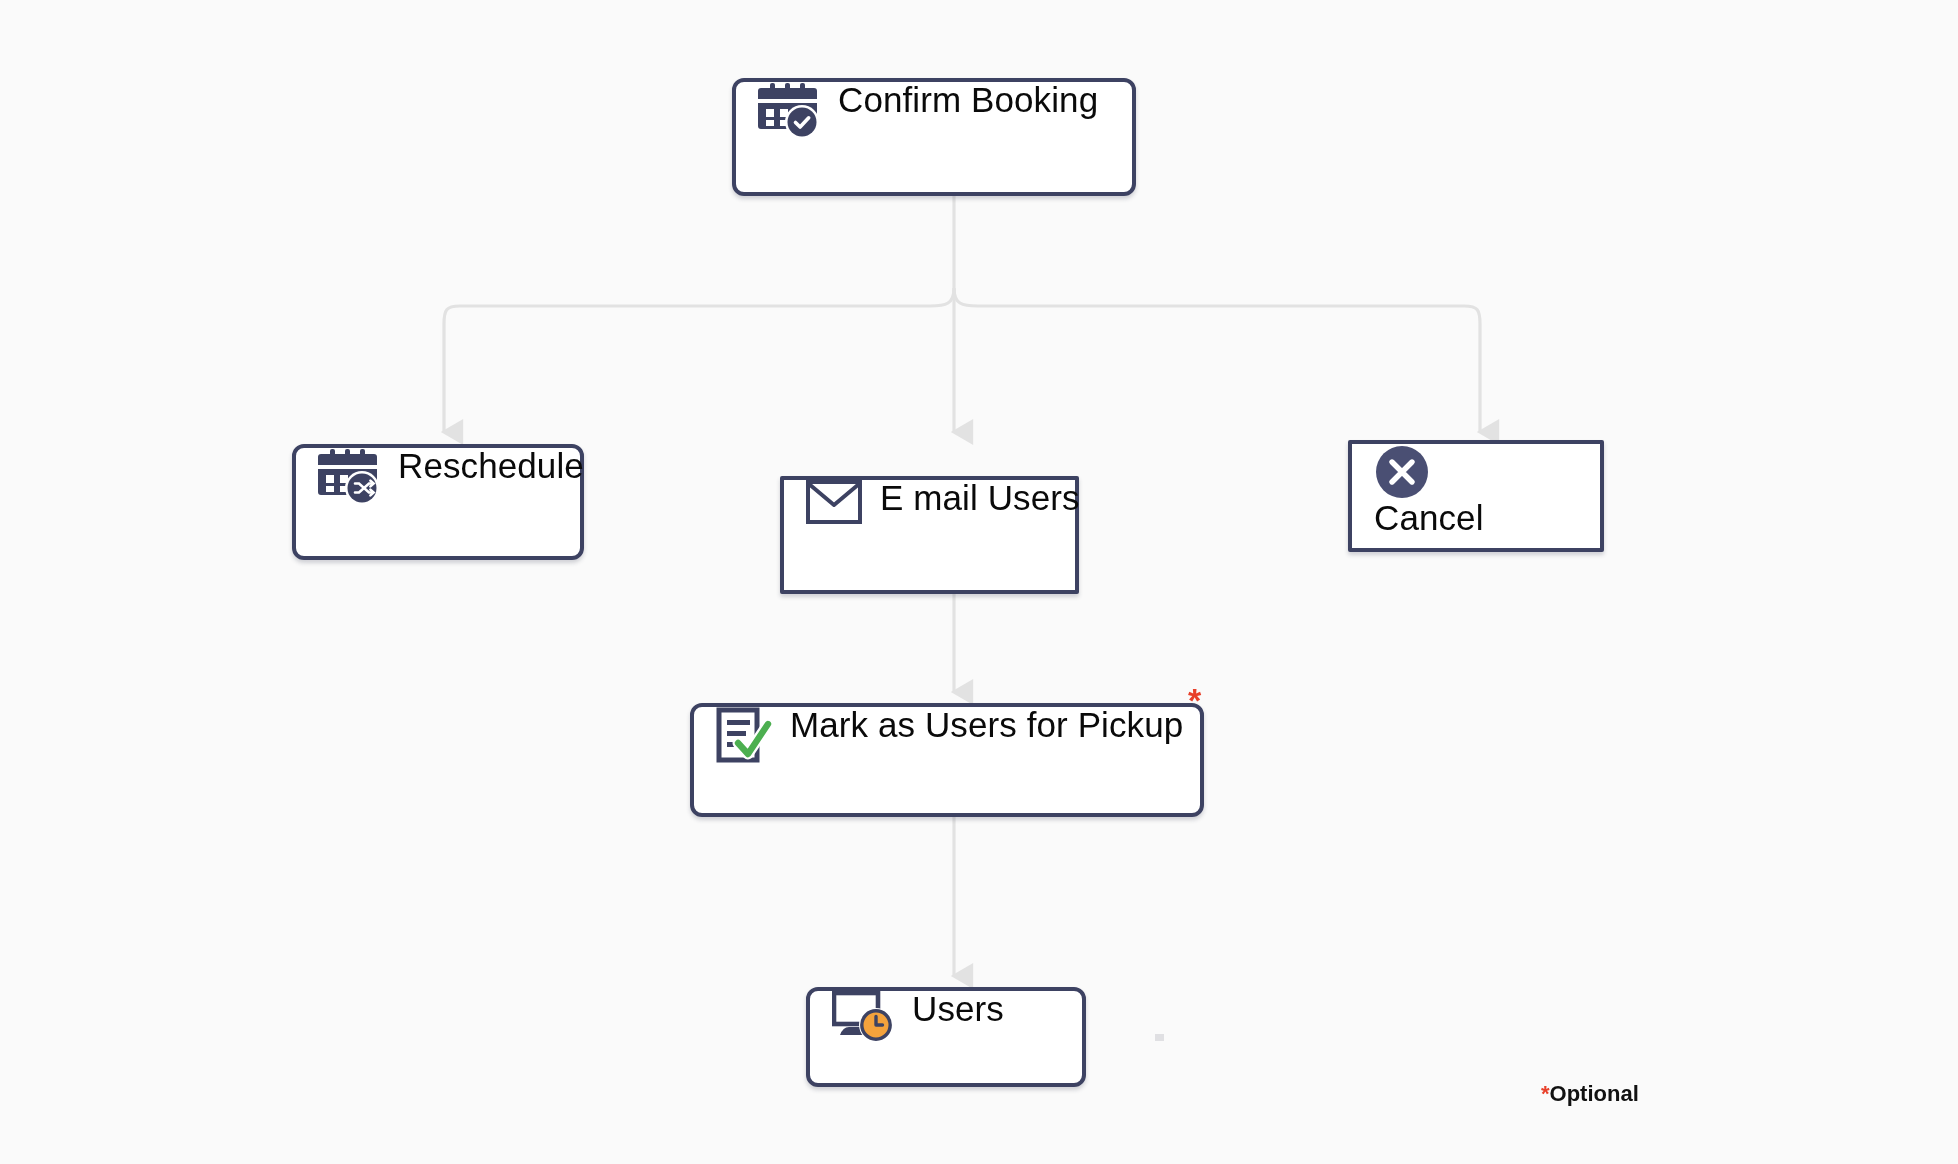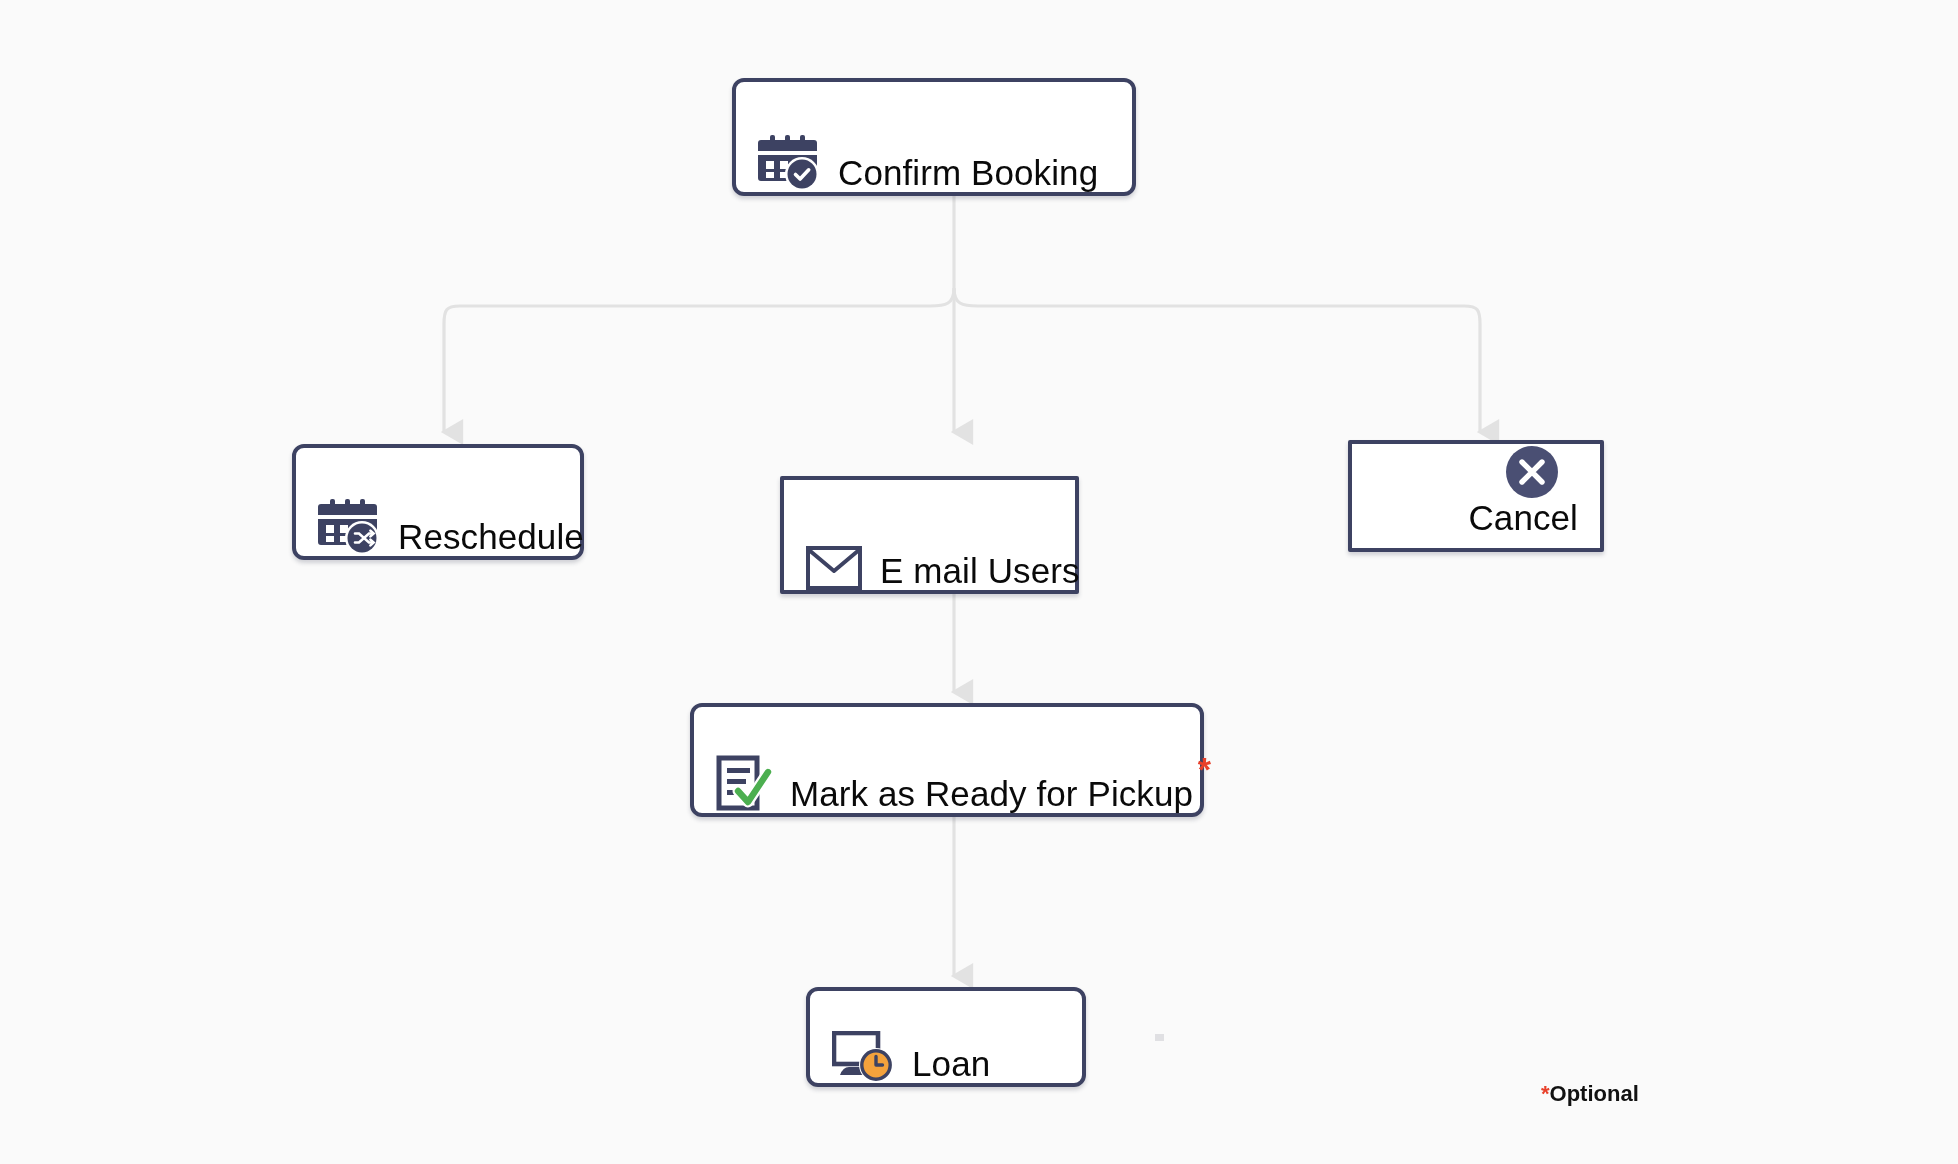--- a/index.html
+++ b/index.html
@@ -26,21 +26,21 @@
     width: 1958px;
     height: 1164px;
     pointer-events: none;
   }
 
   
   .node {
     position: absolute;
     box-sizing: border-box;
     display: flex;
-    align-items: flex-end;
+    align-items: flex-start;
     background: #ffffff;
     border: 4px solid #3d4262;
     box-shadow: 0 3px 4px rgba(40, 44, 70, 0.20);
     padding: 0 22px 0 22px;
     z-index: 3;
   }
   .node.rounded { border-radius: 12px; }
   .node.square  { border-radius: 2px; }
 
   .node-icon {
@@ -204,34 +204,34 @@
         <g fill="#3d4262">
           <rect x="11" y="13" width="23" height="5"></rect>
           <rect x="11" y="24" width="19" height="5"></rect>
           <rect x="11" y="35" width="14" height="5"></rect>
         </g>
         <path d="M22,36 L32,47 L52,17" fill="none" stroke="#ffffff" stroke-width="11" stroke-linecap="round" stroke-linejoin="round"></path>
         <path d="M22,36 L32,47 L52,17" fill="none" stroke="#4caf50" stroke-width="6.4" stroke-linecap="round" stroke-linejoin="round"></path>
       </svg>
     </span>
     <span class="node-label">
-      <span>Mark as Ready for Pickup</span><span class="req-star">*</span>
+      <span>Mark as Users for Pickup</span><span class="req-star">*</span>
     </span>
   </div>
 
   <div class="node rounded" id="node-loan">
     <span class="node-icon">
       <svg width="62" height="52" viewBox="0 0 62 52" xmlns="http://www.w3.org/2000/svg">
         <rect x="2" y="2" width="44" height="31" fill="#ffffff" stroke="#3d4262" stroke-width="4.6"></rect>
         <path d="M8,44 q3,-8 9,-8 h22 q6,0 9,8 z" fill="#3d4262"></path>
         <circle cx="44" cy="34" r="17" fill="#ffffff"></circle>
         <circle cx="44" cy="34" r="14.2" fill="#f4a23c" stroke="#3d4262" stroke-width="3.4"></circle>
         <path d="M44,25.5 L44,34 L50.5,34" fill="none" stroke="#3d4262" stroke-width="3.4" stroke-linecap="round" stroke-linejoin="round"></path>
       </svg>
     </span>
-    <span class="node-label">Loan</span>
+    <span class="node-label">Users</span>
   </div>
 
   <div id="artifact"></div>
 
   <div id="legend"><span class="legend-star">*</span><span>Optional</span></div>
 
 </div>
 
 </body></html>

